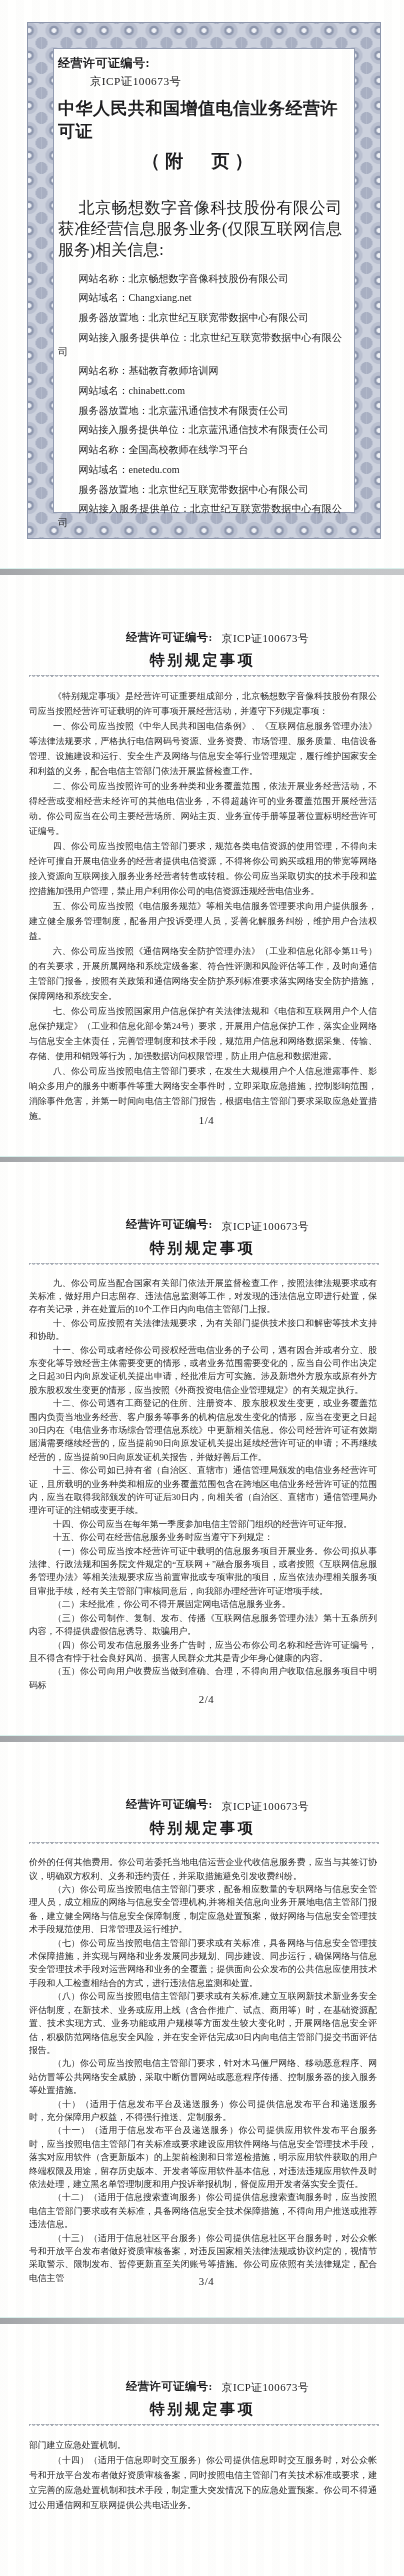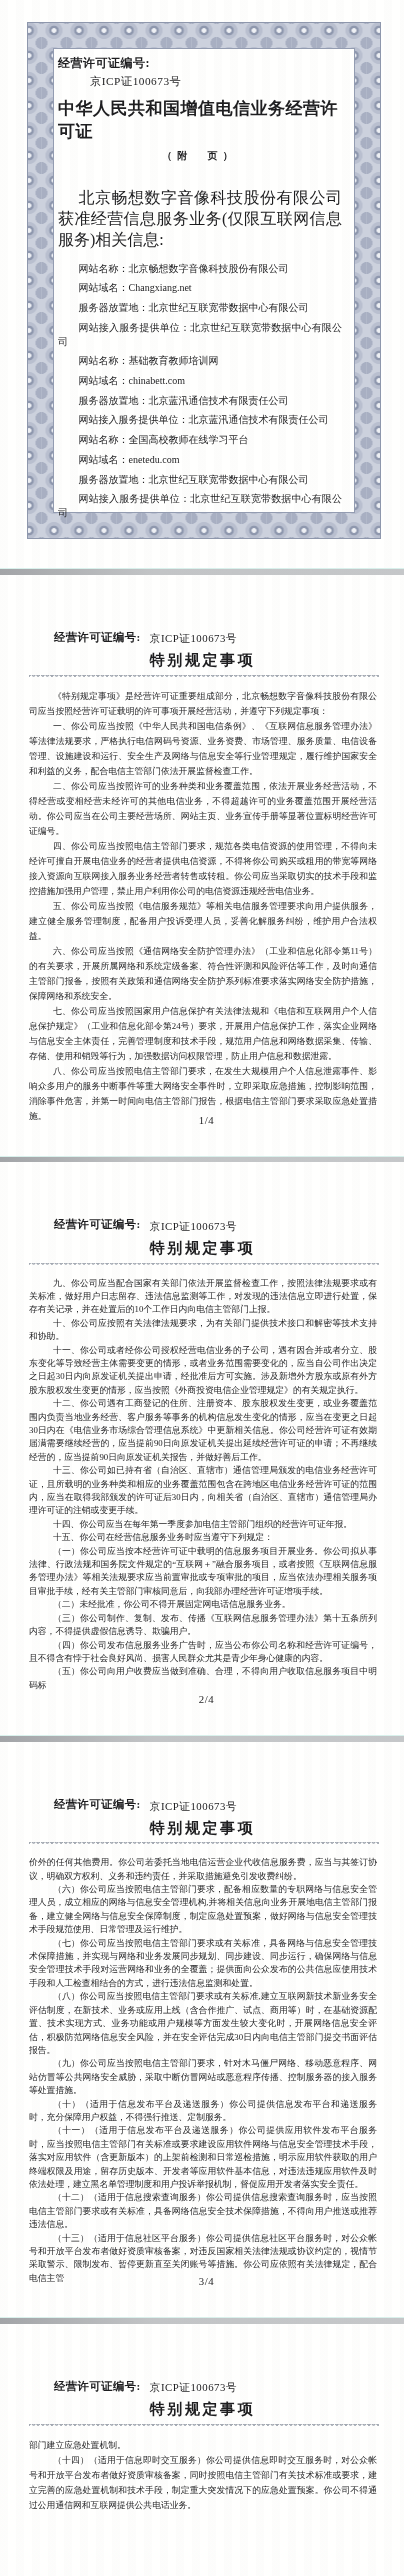--- a/index.html
+++ b/index.html
@@ -42,27 +42,27 @@
   }
   .cert-frame-inner {
     position:absolute; left:25px; top:25px; right:25px; bottom:25px;
     background:#fffffe; border:0.5px solid #939cb1;
     background-image:repeating-linear-gradient(90deg, rgba(120,120,118,0.02) 0 7.7px, rgba(0,0,0,0) 7.7px 16px);
   }
   .cert-content { position:absolute; left:0; top:0; width:405px; padding:55px 63px 0 58px; box-sizing:border-box; }
   .cert-lic-label { font-size:12px; font-weight:bold; letter-spacing:0.5px; }
   .cert-lic-no { font-size:11.3px; margin:1.5px 0 0 32px; letter-spacing:0.5px; }
   .cert-title { margin:8.2px 0 0; text-align:left; font-size:17px; font-weight:bold; letter-spacing:0.5px; }
-  .cert-subtitle { margin:6.7px 0 0; text-align:center; font-size:10px; font-weight:bold; letter-spacing:5.2px; }
+  .cert-subtitle { margin:6.7px 0 0; text-align:center; font-size:18px; font-weight:bold; letter-spacing:5.2px; }
   .cert-intro { margin:24px 0 11.3px; font-size:16px; line-height:21px; text-align:justify; text-indent:20.6px; }
   .cert-entry { margin:0 0 5.7px; font-size:10px; line-height:14px; text-align:justify; text-indent:20.6px; }
 
   
   .reg { }
-  .reg-head { padding:55px 0 0 54px; }
+  .reg-head { padding:55px 0 0 86px;margin-left:40px; }
   .reg-lic-label { font-size:11.3px; font-weight:bold; letter-spacing:0.5px; }
   .reg-lic-no { font-size:10.8px; margin-left:6.7px; position:relative; top:1.5px; letter-spacing:0.5px; }
   .reg-title { margin:6.7px 0 0; text-align:center; font-size:15px; font-weight:bold; letter-spacing:2.6px; }
   .zigzag {
     height:3.6px; margin:4.6px 26px 0 29px;
     background:
       linear-gradient(-135deg, #9299a4 1.5px, rgba(0,0,0,0) 0) 0 0,
       linear-gradient(135deg, #9299a4 1.5px, rgba(0,0,0,0) 0) 0 0;
     background-size:4.6px 3.6px;
     background-repeat:repeat-x;

